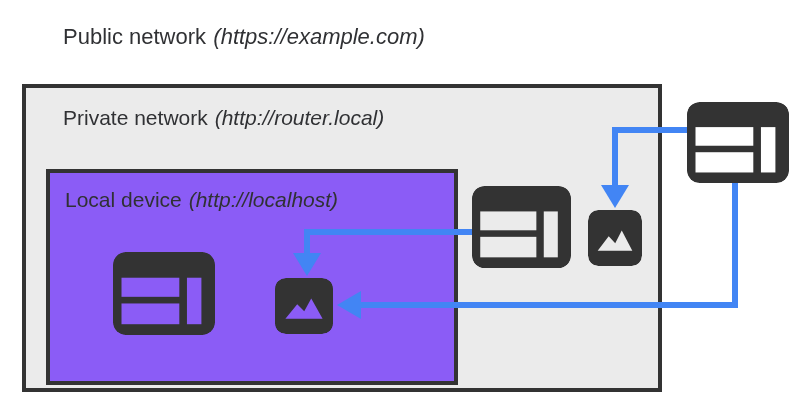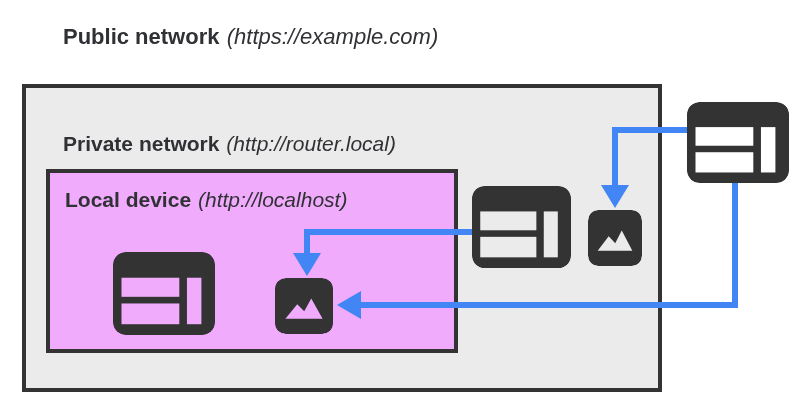--- a/index.html
+++ b/index.html
@@ -11,28 +11,28 @@
   .stage{position:absolute;left:0;top:0;width:800px;height:420px;}
 
   
   .heading{
     position:absolute;left:63px;top:24px;
     font-size:22px;line-height:1.15;color:#303134;white-space:nowrap;
   }
   .box-label{
     position:absolute;font-size:21px;line-height:1.15;color:#303134;white-space:nowrap;
   }
-  .name{font-weight:700;}
+  .name{font-weight:400;}
   .origin{font-weight:400;margin-left:0.33em;font-style:italic;}
 
   
   .box{position:absolute;box-sizing:border-box;border:4px solid #333333;}
   #private-box{left:22px;top:84px;width:640px;height:308px;background:#ebebeb;z-index:1;}
-  #private-box .box-label{left:37px;top:18px;margin-top:26px;}
-  #local-box{left:46px;top:169px;width:412px;height:184px;background:#f0abfc;z-index:2;}
+  #private-box .box-label{left:37px;top:18px;}
+  #local-box{left:46px;top:169px;width:412px;height:216px;background:#8b5cf6;z-index:2;}
   #local-box .box-label{left:15px;top:15px;}
 
   
   #arrows{position:absolute;left:0;top:0;z-index:5;pointer-events:none;}
   .arrow-line{fill:none;stroke:#4285f4;stroke-width:6;}
   .arrow-head{fill:#4285f4;stroke:none;}
 
   
   .icon{position:absolute;z-index:6;}
   .icon svg{display:block;width:100%;height:100%;}

